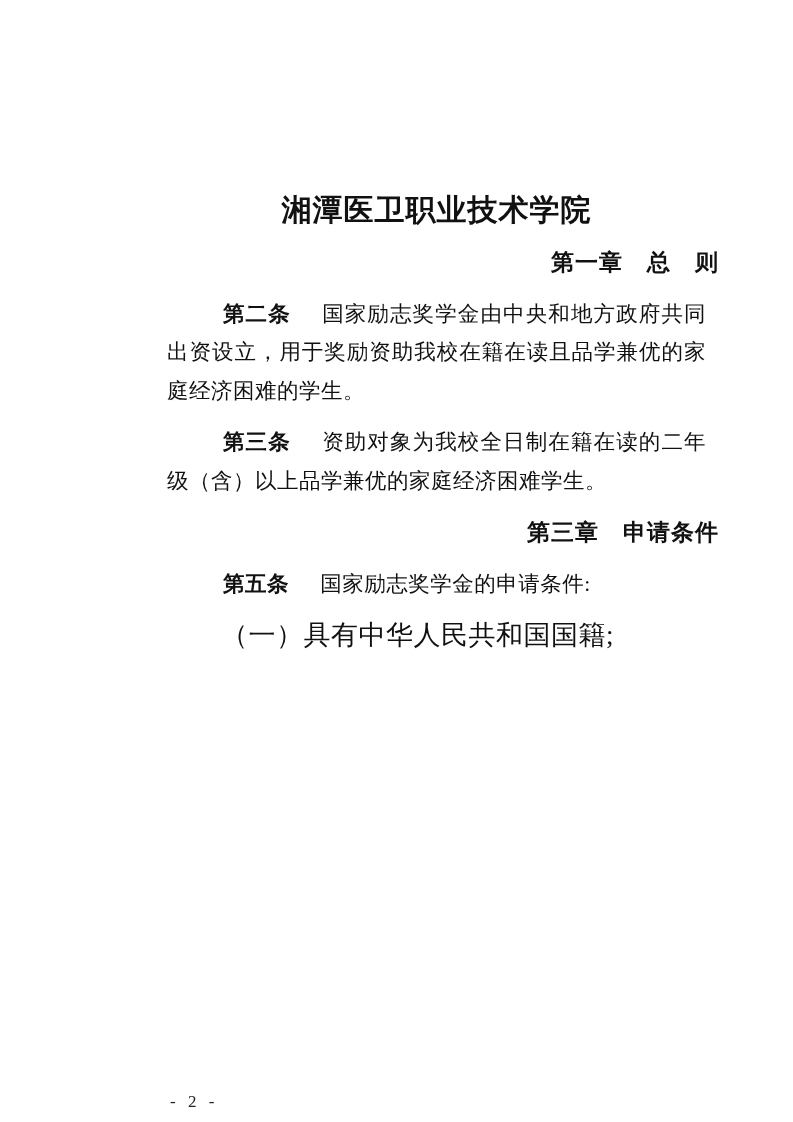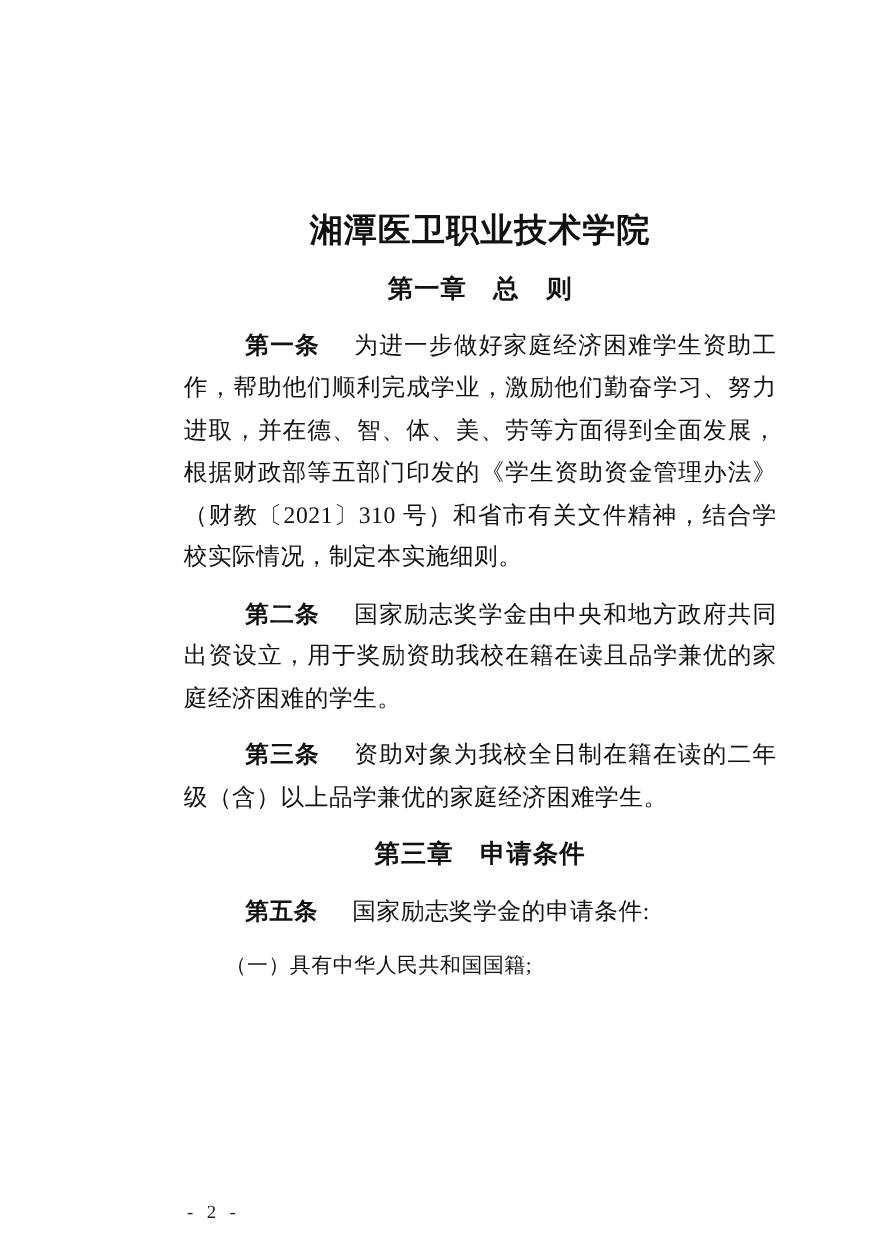--- a/index.html
+++ b/index.html
@@ -26,40 +26,40 @@
   .doc-title .tline { display: block; }
   .subtitle {
     margin-top: 16px;
     text-align: center;
     font-weight: bold;
     font-size: 21px;
     line-height: 30px;
   }
   .chapter {
     margin: 12px 0 13px 0;
-    text-align: center;
+    text-align: right;
     font-family: "Liberation Sans", "DejaVu Sans", sans-serif;
     font-weight: bold;
     font-size: 23px;
     line-height: 38.5px;
     letter-spacing: 1px;
   }
   .para {
     font-size: 21.5px;
     line-height: 38.5px;
     text-align: justify;
     text-indent: 2em;
     letter-spacing: 0.5px;
   }
   .para .lead {
     font-weight: bold;
     margin-right: 0.85em;
   }
   .clause {
-    font-size: 19px;
+    font-size: 27px;
     line-height: 38.5px;
     text-align: justify;
     text-indent: 2em;
     letter-spacing: 0.5px;
   }
   .page-number {
     position: absolute;
     left: 118px;
     top: 1040px;
     font-size: 17px;
@@ -73,23 +73,20 @@
 
 <div class="page">
 
   <h1 class="doc-title">
     <span class="tline">湘潭医卫职业技术学院</span>
   </h1>
 
 
   <h2 class="chapter">第一章　总　则</h2>
 
-  <p class="para">
-    <span class="lead">第一条</span><span>为进一步做好家庭经济困难学生资助工作，帮助他们顺利完成学业，激励他们勤奋学习、努力进取，并在德、智、体、美、劳等方面得到全面发展，根据财政部等五部门印发的《学生资助资金管理办法》（财教〔2021〕310 号）和省市有关文件精神，结合学校实际情况，制定本实施细则。</span>
-  </p>
 
   <p class="para">
     <span class="lead">第二条</span><span>国家励志奖学金由中央和地方政府共同出资设立，用于奖励资助我校在籍在读且品学兼优的家庭经济困难的学生。</span>
   </p>
 
 
   <p class="para">
     <span class="lead">第三条</span><span>资助对象为我校全日制在籍在读的二年级（含）以上品学兼优的家庭经济困难学生。</span>
   </p>
 

